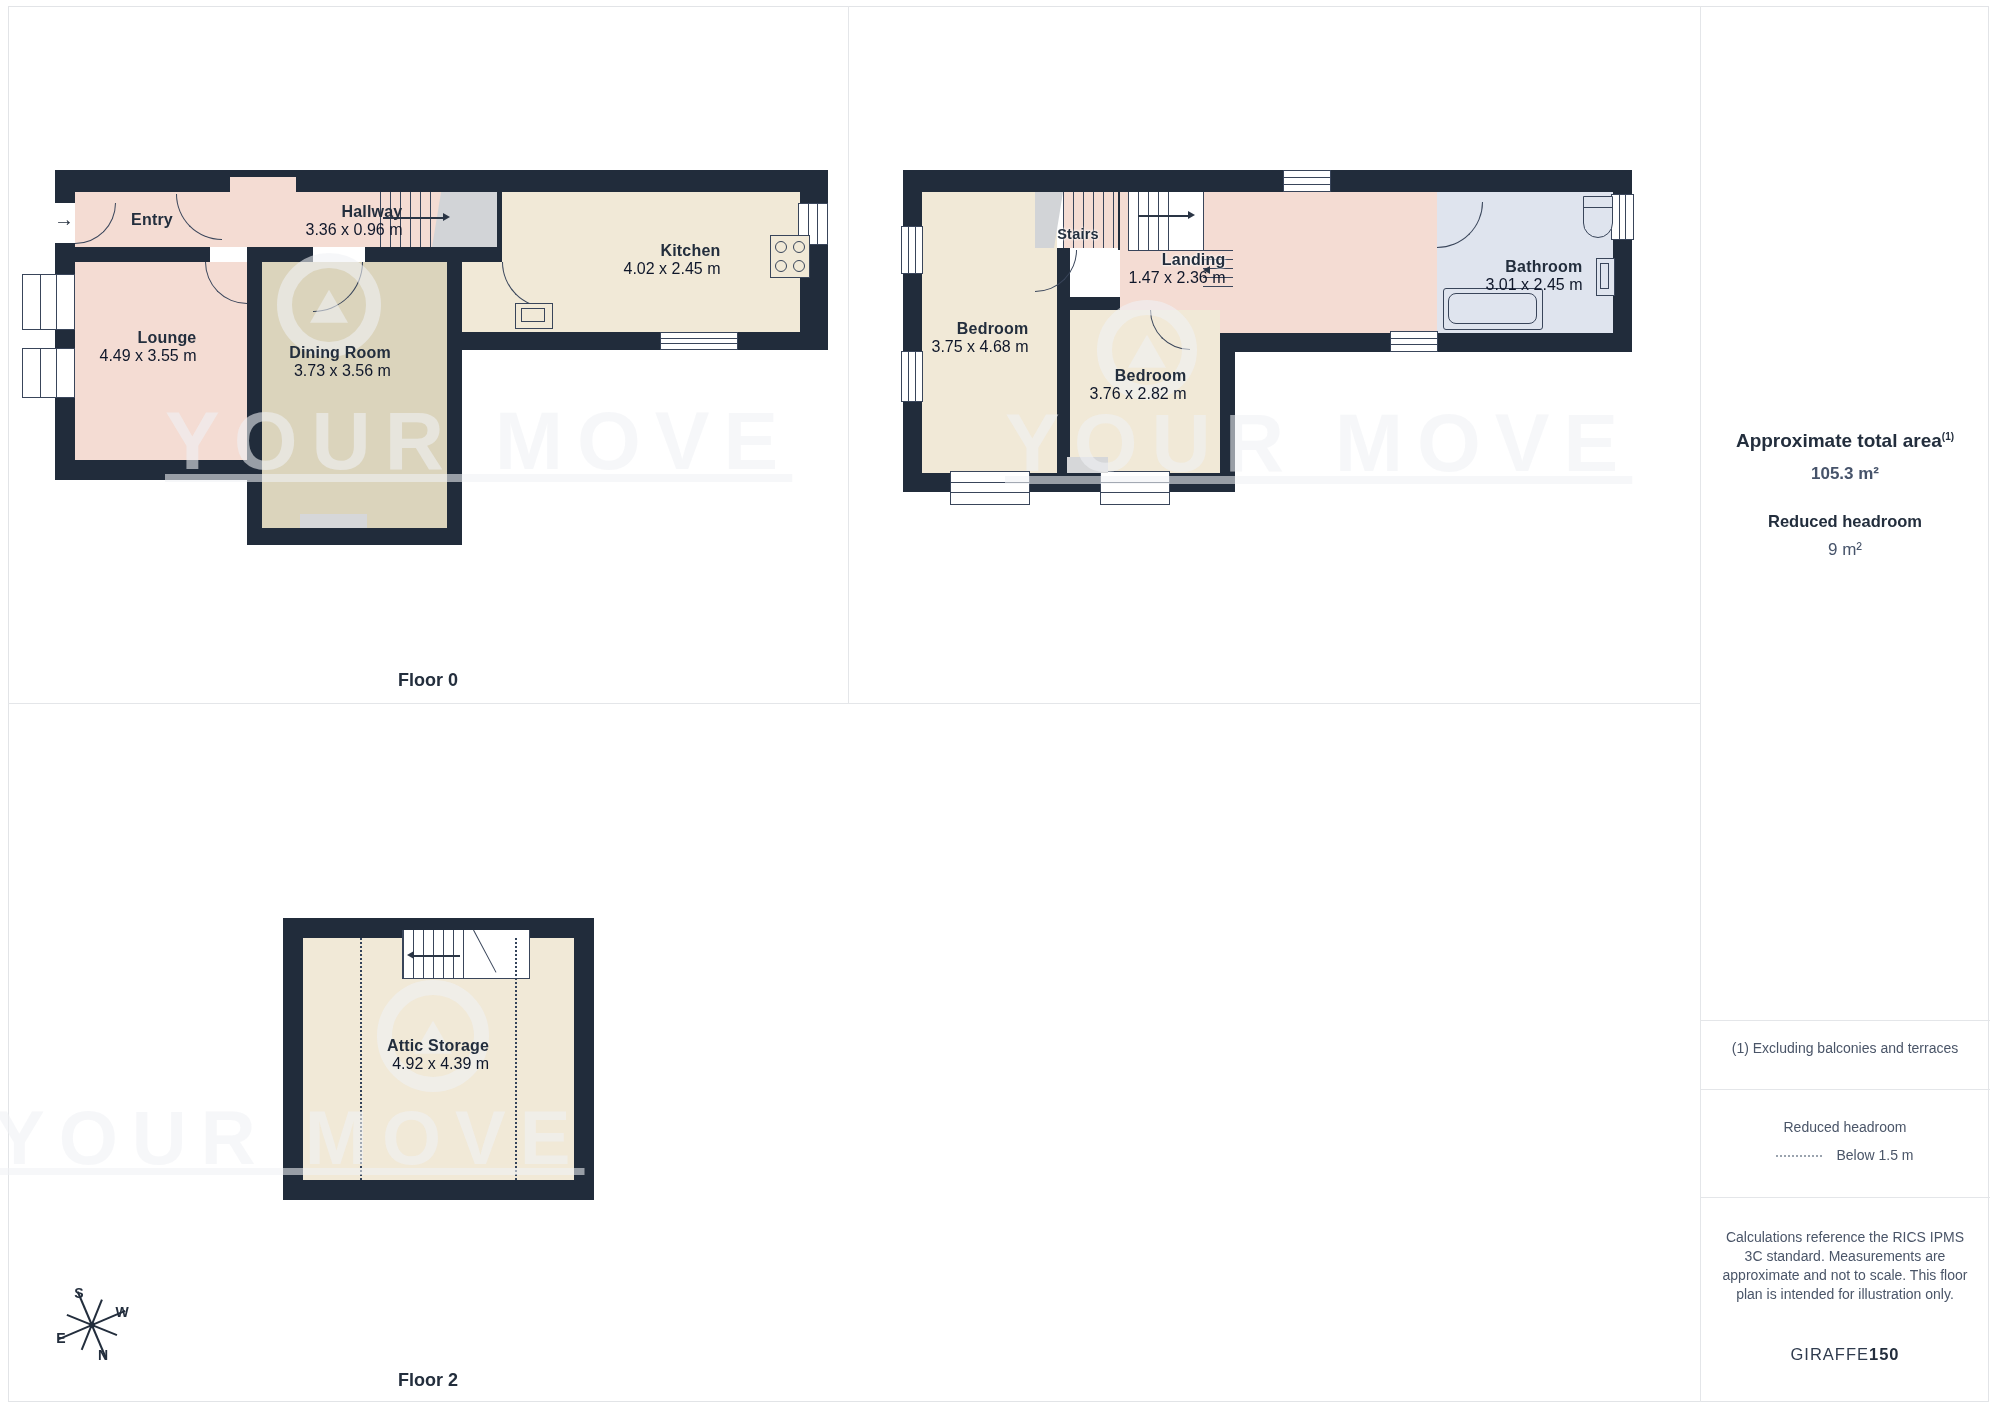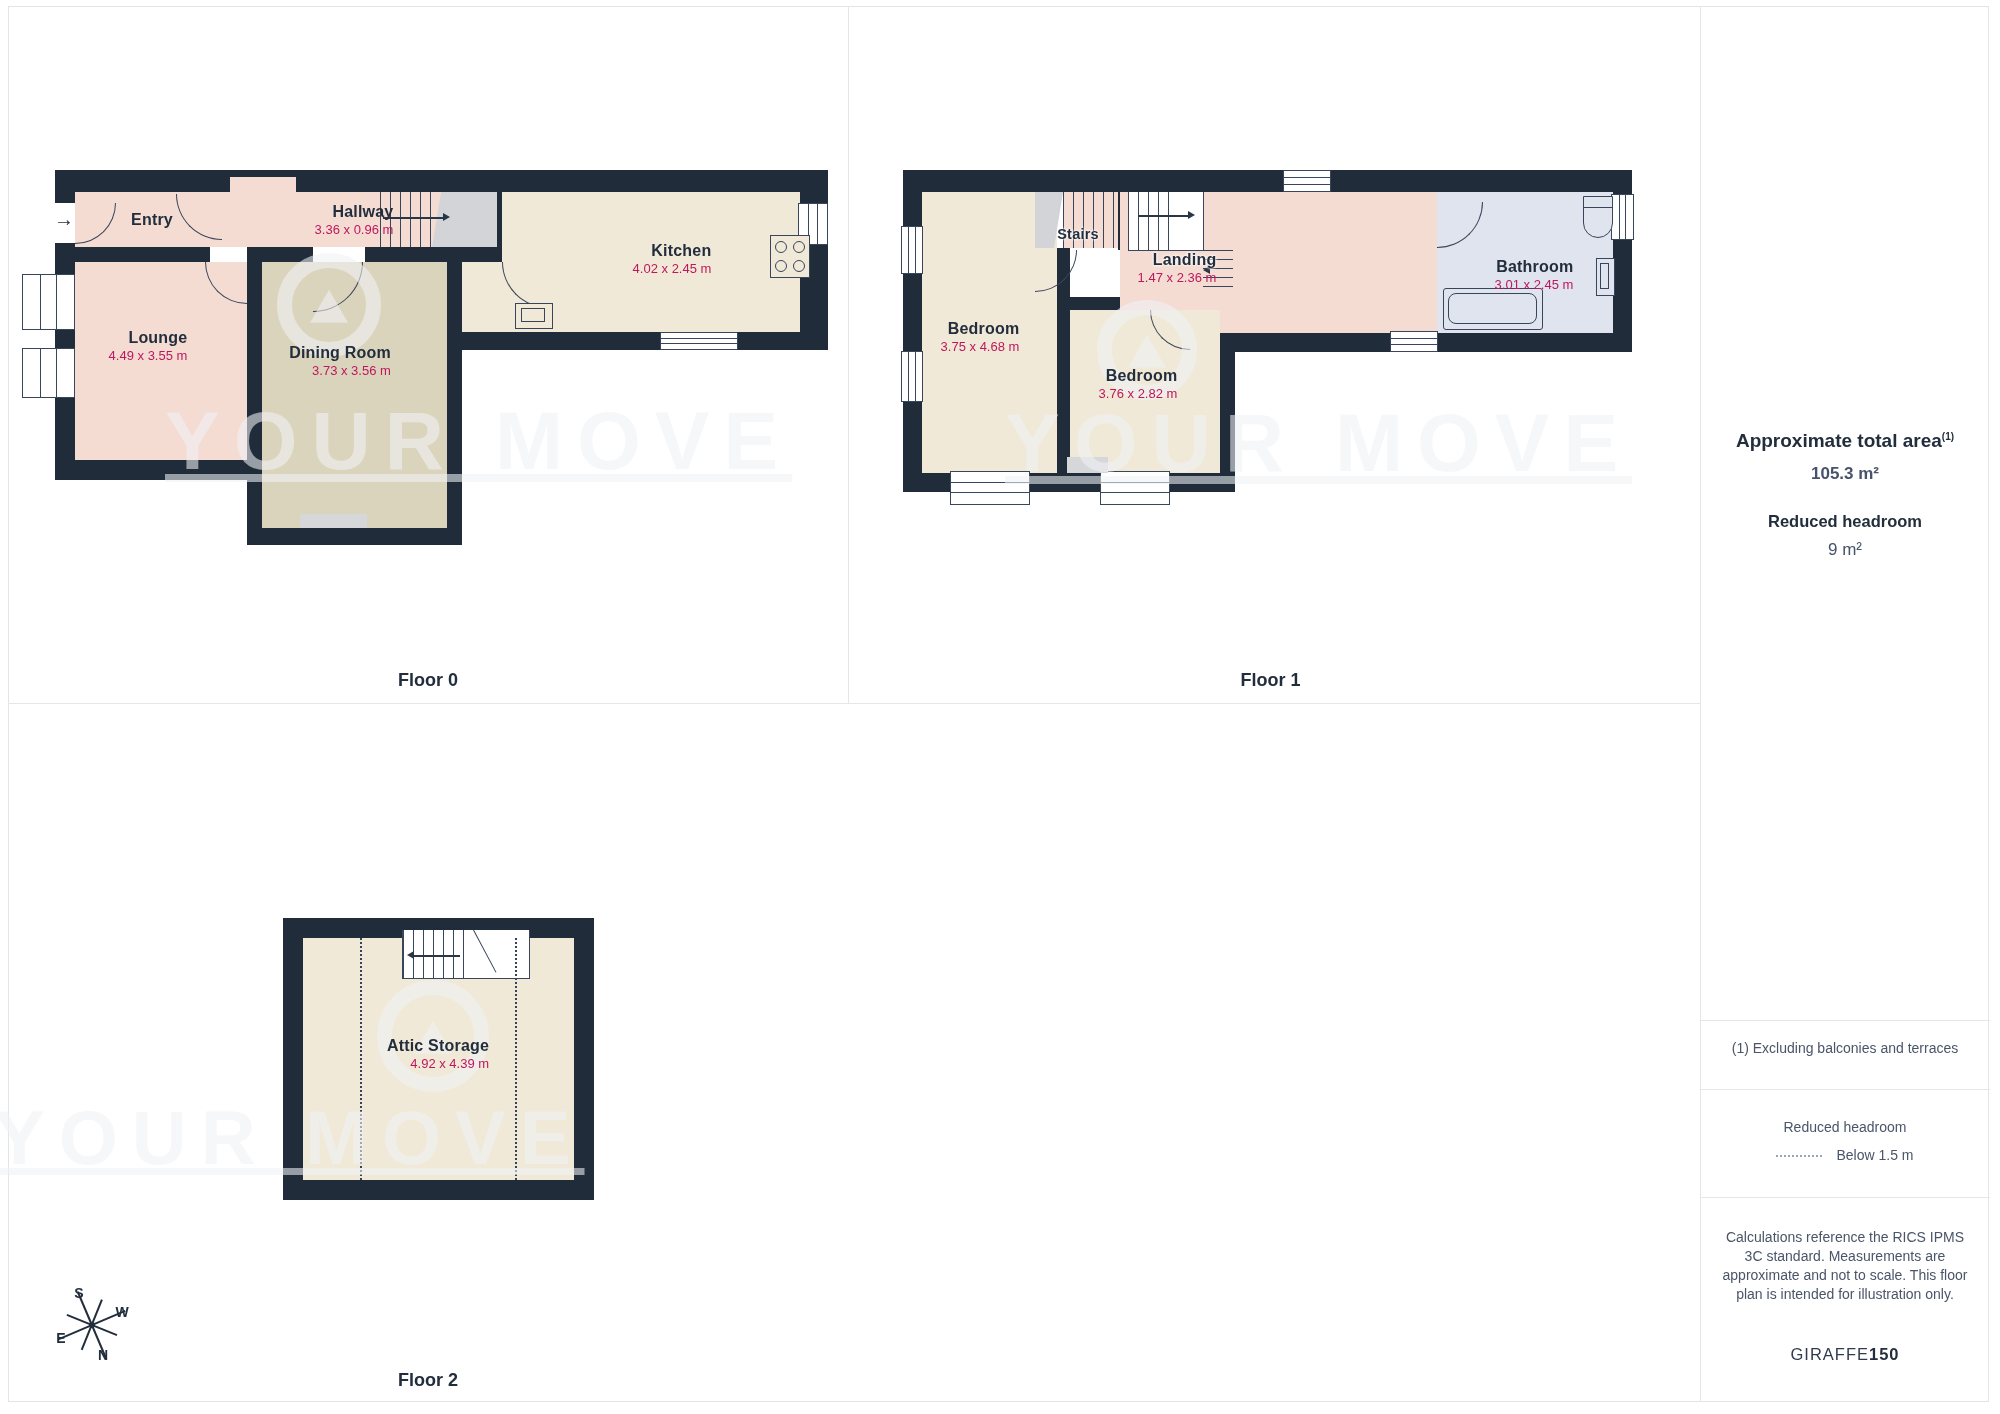--- a/index.html
+++ b/index.html
@@ -29,21 +29,21 @@
   .void2{position:absolute;background:#fff;border:1px solid #39455a;border-top:none;}
   .arrowline{position:absolute;background:#2a3545;height:1.5px;}
   .ah{position:absolute;width:0;height:0;border-top:4.5px solid transparent;border-bottom:4.5px solid transparent;}
   .ah.r{border-left:7px solid #2a3545;} .ah.l{border-right:7px solid #2a3545;}
   .dotline{position:absolute;border-left:2px dotted #33435a;width:0;}
   .fix{position:absolute;box-sizing:border-box;border:1.3px solid #39455a;}
   .burner{position:absolute;width:12px;height:12px;border:1.2px solid #39455a;border-radius:50%;box-sizing:border-box;}
   
   .lbl{position:absolute;transform:translate(-50%,-50%);text-align:right;white-space:nowrap;z-index:40;}
   .lbl .nm{display:block;font-weight:700;font-size:16px;color:#232e3d;line-height:19px;letter-spacing:.2px;}
-  .lbl .dm{display:block;font-size:13px;color:#be185d;line-height:18px;}
+  .lbl .dm{display:block;font-size:16px;color:#0f172a;line-height:18px;}
   .glow .nm{text-shadow:0 0 3px #fff,0 0 3px #fff;margin-top:45px;}
   .floorlbl{position:absolute;text-align:center;font-weight:700;font-size:18px;color:#232e3d;z-index:40;}
   .entryarrow{position:absolute;font-size:20px;color:#232e3d;z-index:40;line-height:20px;}
   
   .wm{position:absolute;overflow:hidden;white-space:nowrap;font-weight:600;font-size:82px;
       letter-spacing:14px;color:rgba(240,241,244,.58);z-index:30;text-decoration:underline;}
   .logo{position:absolute;border-radius:50%;border:15px solid rgba(240,241,244,.58);box-sizing:border-box;z-index:30;}
   .logo .tri{position:absolute;left:50%;top:50%;transform:translate(-50%,-46%);width:0;height:0;
       border-left:19px solid transparent;border-right:19px solid transparent;
       border-bottom:33px solid rgba(240,241,244,.58);}
@@ -258,21 +258,20 @@
       <div class="tri"></div>
     </div>
   <div class="logo" style="left:1097px;top:300px;width:100px;height:100px;">
       <div class="tri"></div>
     </div>
   <div class="logo" style="left:377px;top:980px;width:112px;height:112px;">
       <div class="tri"></div>
     </div>
 
   <div class="floorlbl" style="left:8px;top:670px;width:840px;">Floor 0</div>
-  <div class="floorlbl" style="left:848px;top:670px;width:845px;">Floor 1</div>
   <div class="floorlbl" style="left:8px;top:1370px;width:840px;">Floor 2</div>
 
   <div class="compass">
     <div class="cl" style="transform:rotate(67deg);"></div>
     <div class="cl" style="transform:rotate(-23deg);"></div>
     <div class="cl short" style="transform:rotate(22deg);"></div>
     <div class="cl short" style="transform:rotate(112deg);"></div>
     <div class="cdot"></div>
     <span class="cletter" style="left:23px;top:4px;">S</span>
     <span class="cletter" style="left:66px;top:23px;">W</span>

